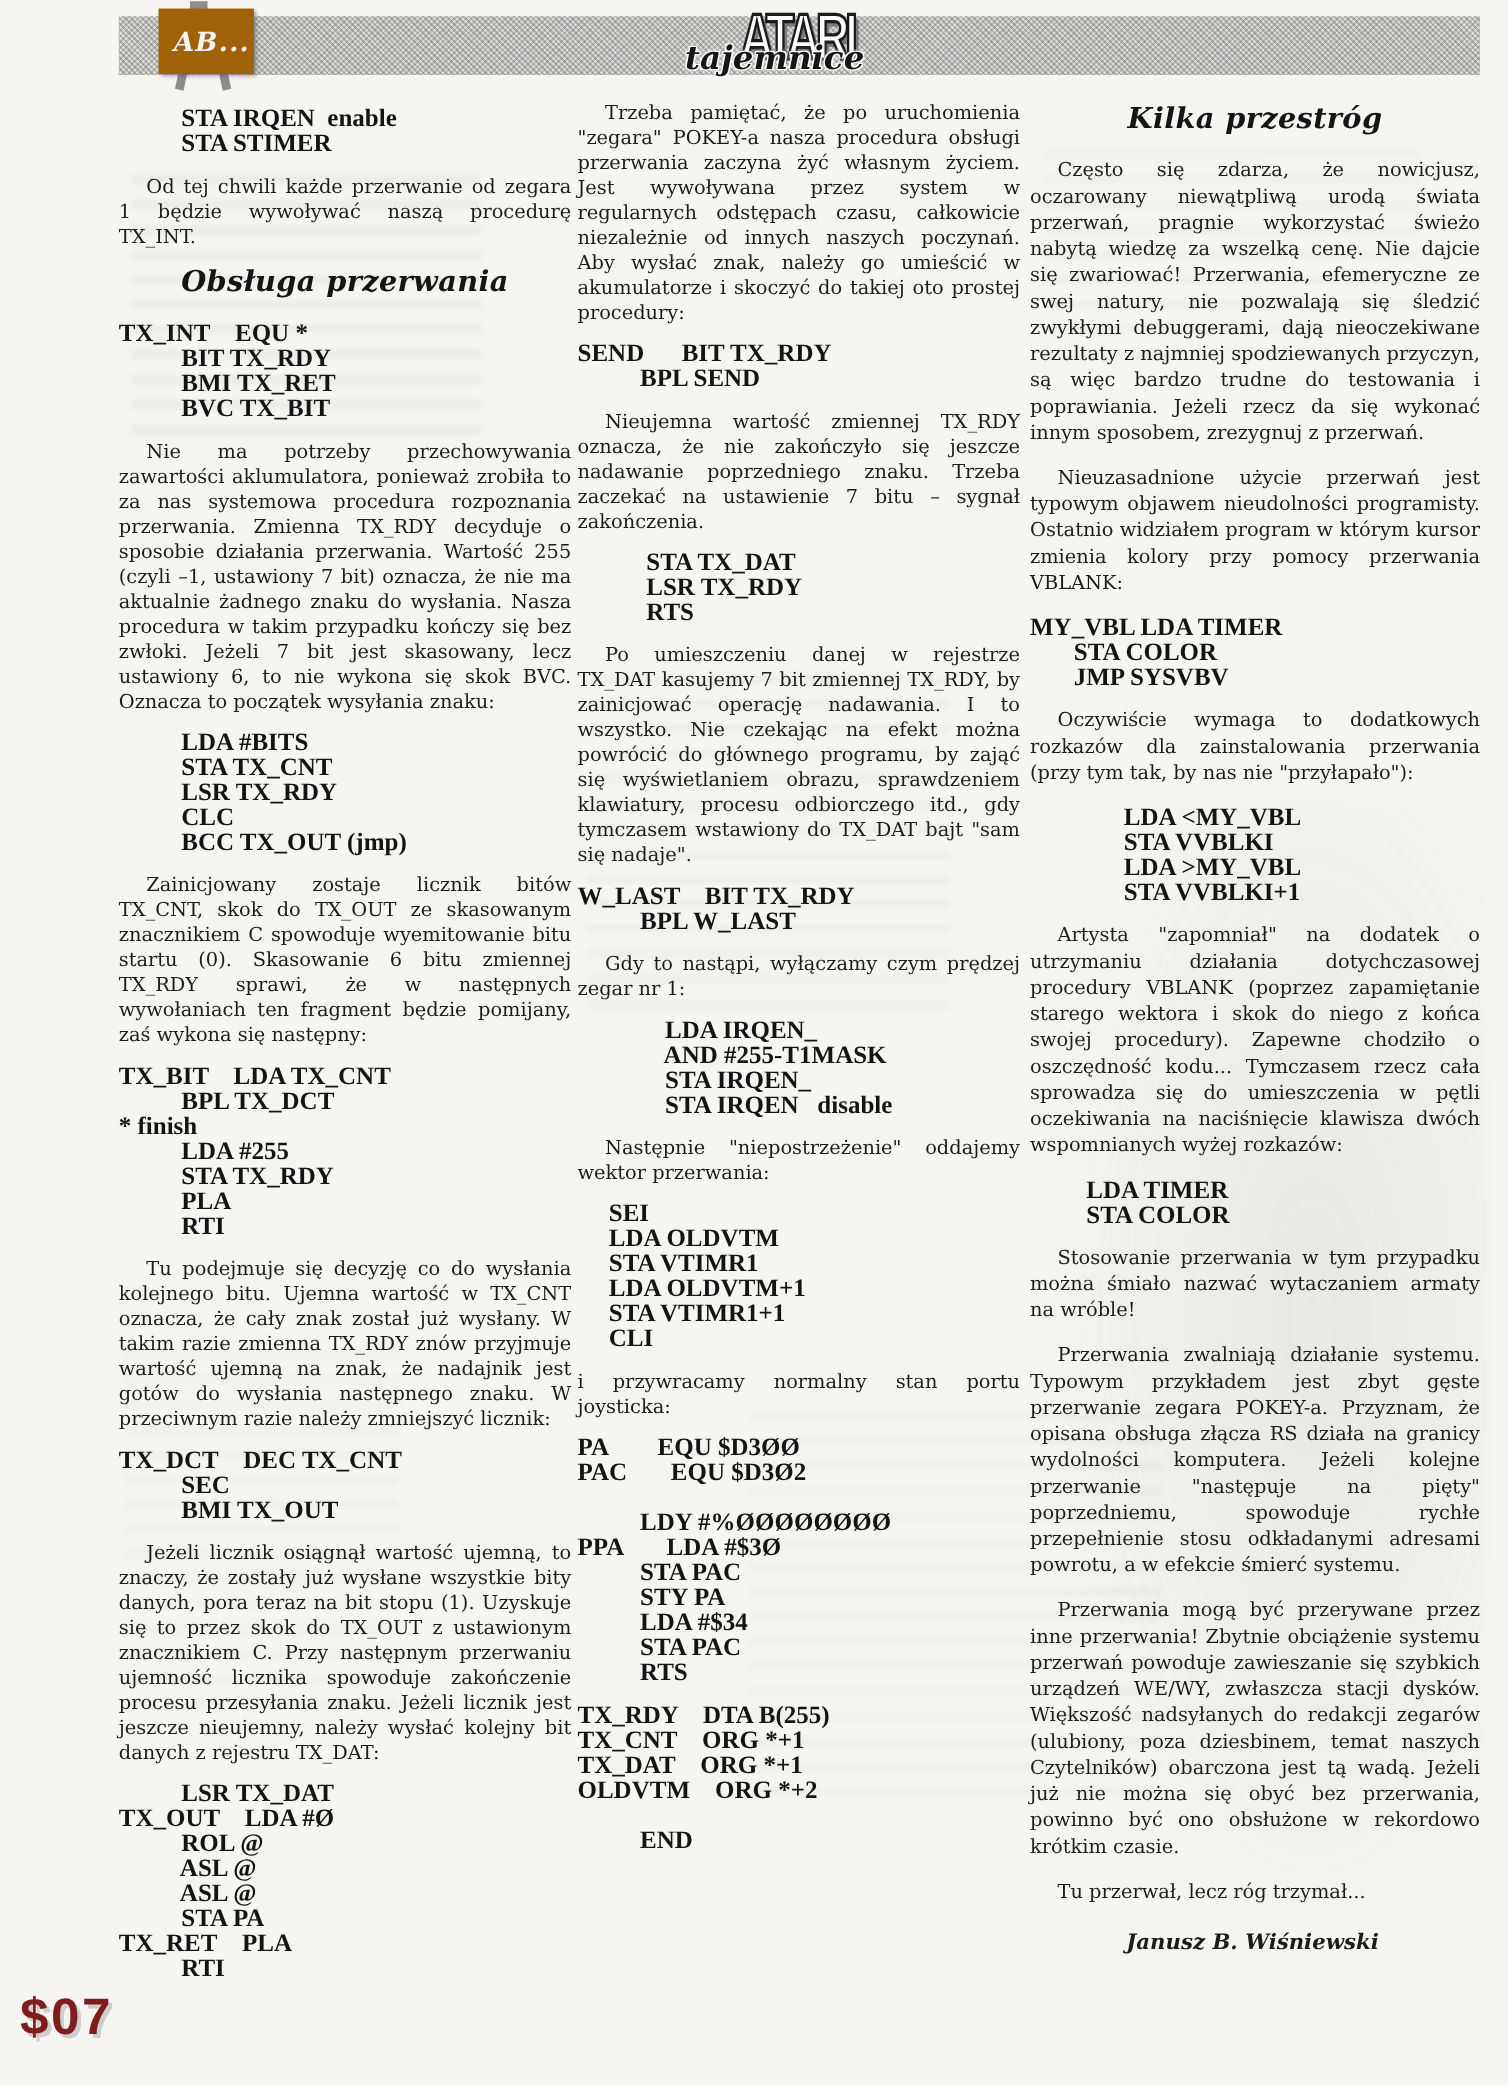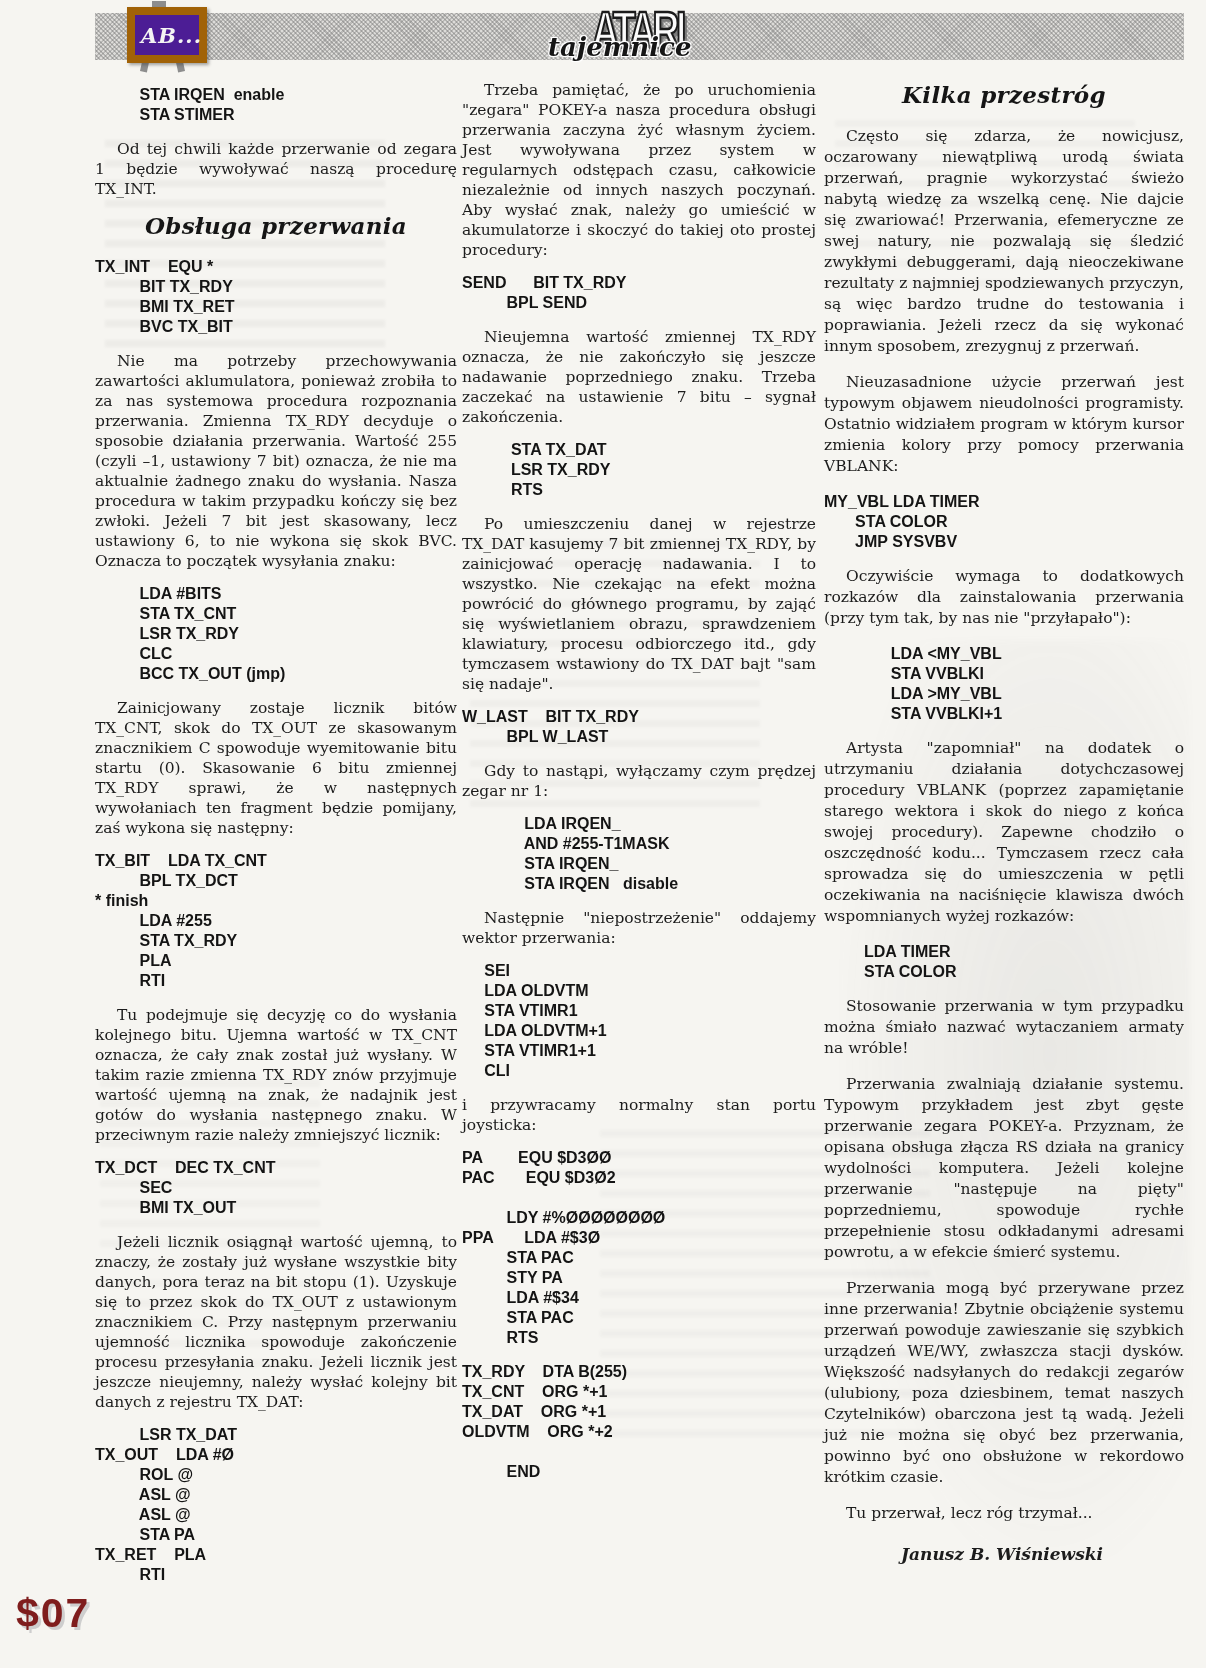--- a/index.html
+++ b/index.html
@@ -11,21 +11,21 @@
   
   #banner{
     position:absolute;left:95px;top:13px;width:1089px;height:47px;
     background:
       repeating-linear-gradient(45deg, rgba(110,110,110,.38) 0 1.5px, transparent 1.5px 3.2px),
       repeating-linear-gradient(-45deg, rgba(110,110,110,.30) 0 1.5px, transparent 1.5px 3.2px),
       #dddcd9;
   }
   #board{
     position:absolute;left:127px;top:7px;width:64px;height:40px;
-    background:#4c1d95;border:8px solid #a16207;z-index:4;
+    background:#a16207;border:6px solid #a16207;z-index:4;
     box-shadow:2px 2px 3px rgba(60,60,60,.45);
     display:flex;align-items:center;justify-content:flex-start;
   }
   #board .ab{
     font-family:"DejaVu Serif", serif;font-style:italic;font-weight:bold;
     color:#f4f4f4;font-size:21px;padding-left:6px;letter-spacing:1px;
   }
   .board-leg{position:absolute;width:7px;height:20px;background:#8d8d8d;top:52px;z-index:3;}
   .leg-l{left:142px;transform:rotate(12deg);}
   .leg-r{left:176px;transform:rotate(-12deg);}
@@ -51,22 +51,22 @@
   #col2{left:462px;width:354px;}
   #col3{left:824px;width:360px;line-height:21px;}
   .p{margin:0 0 13px;text-indent:22px;}
   #col3 .p{margin:0 0 15px;}
   .p.noindent{text-indent:0;}
   h2{
     font-size:23px;line-height:26px;font-weight:bold;text-align:center;
     margin:14px 0 18px;letter-spacing:.3px;color:#151515;font-style:italic;
   }
   pre.code{
-    font-family:Liberation Sans, sans-serif;font-weight:bold;
-    font-size:16px;line-height:20px;margin:5px 0 14px;color:#141414;
+    font-family:Liberation Serif, serif;font-weight:bold;
+    font-size:20px;line-height:20px;margin:5px 0 14px;color:#141414;
     white-space:pre;text-align:left;
   }
   .author{
     text-align:center;font-style:italic;font-weight:bold;font-size:17px;
     margin-top:20px;padding-right:4px;
   }
   
   #pagenum{
     position:absolute;left:16px;top:1590px;
     font-family:"Liberation Sans", sans-serif;font-weight:bold;

